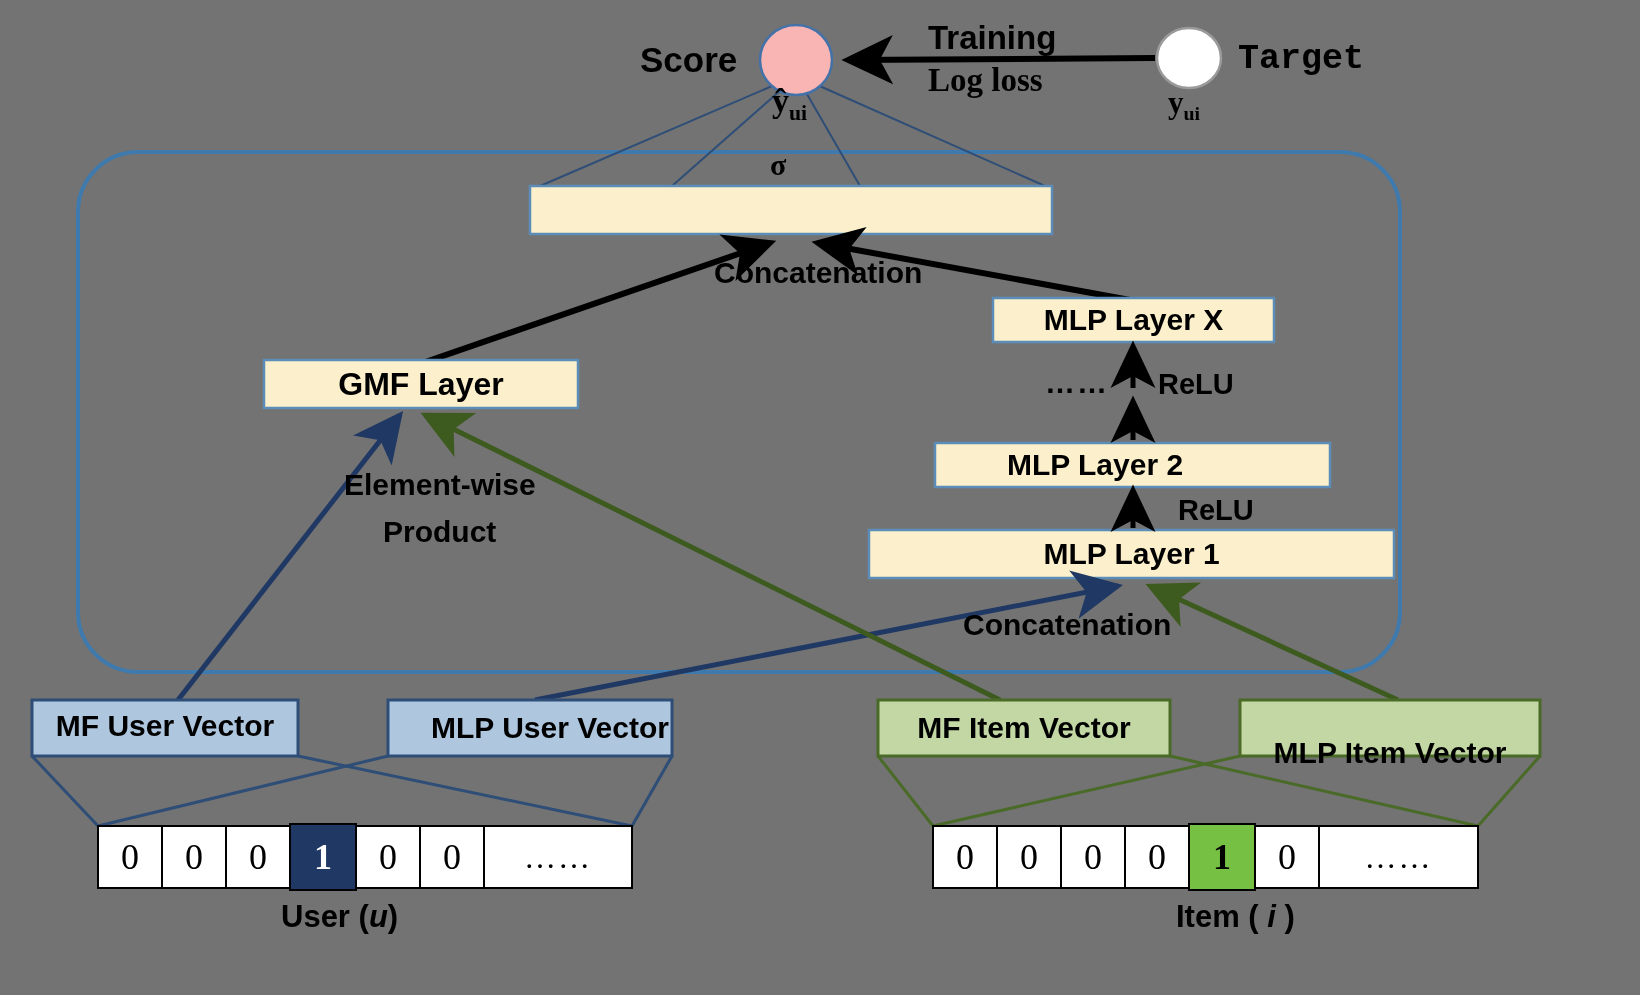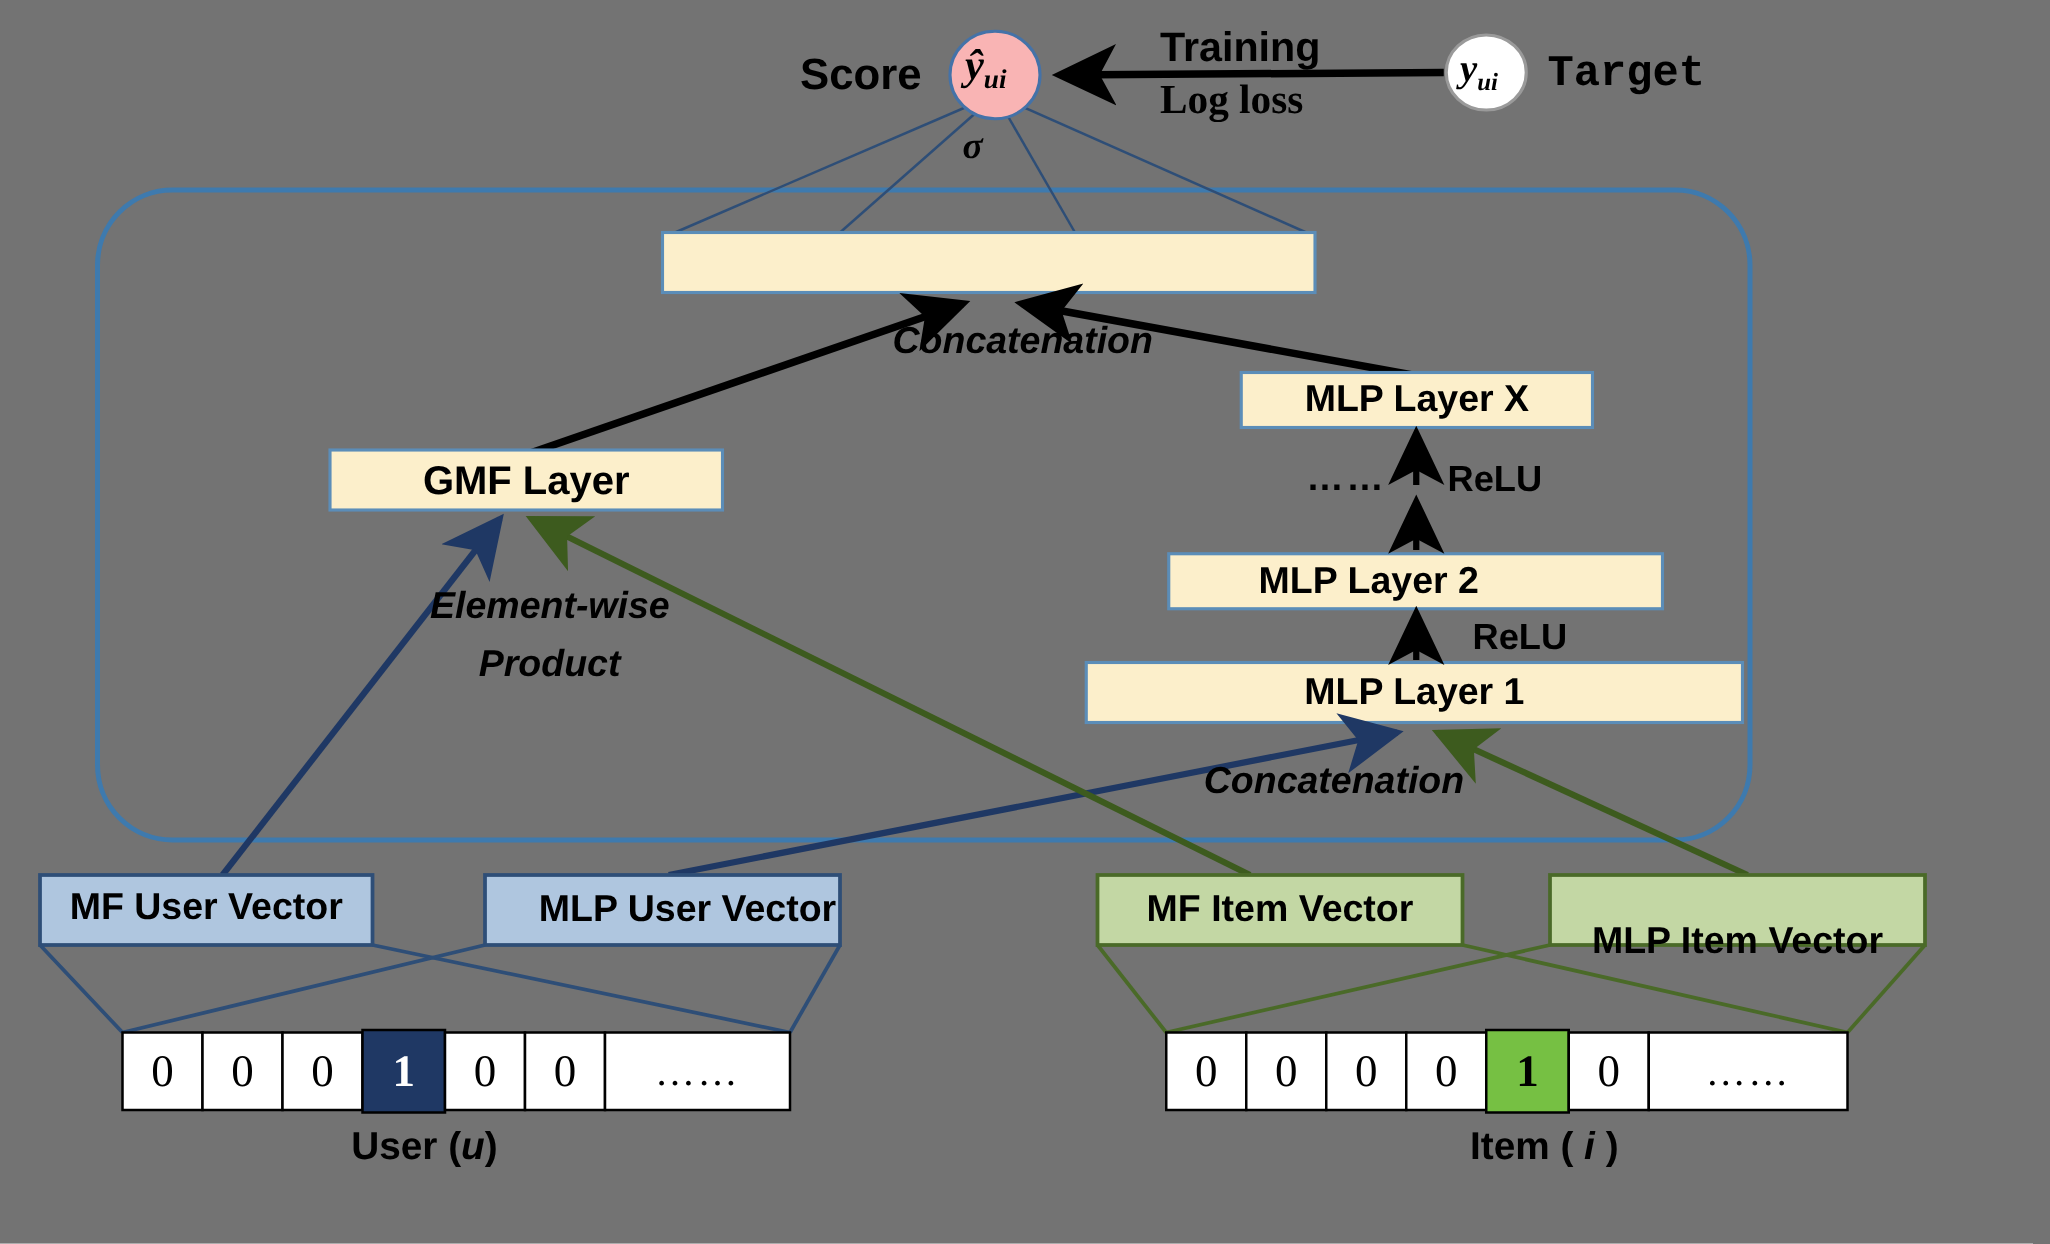--- a/index.html
+++ b/index.html
@@ -26,25 +26,25 @@
     height: 995px;
   }
   .lbl {
     position: absolute;
     font-family: "Liberation Sans", sans-serif;
     font-weight: bold;
     color: #000000;
     white-space: nowrap;
     line-height: 1.12;
   }
-  .lbl.italic { font-style: italic; }
+  .lbl.italic { }
   .lbl.serif-it {
     font-family: "Liberation Serif", serif;
-    font-style: italic;
-    font-weight: bold;
+    font-weight: bold;
+    margin-top: 48px;
   }
   .center { text-align: right; }
   .boxlabel {
     position: absolute;
     display: flex;
     align-items: center;
     justify-content: center;
     font-weight: bold;
     color: #000000;
     font-family: "Liberation Sans", sans-serif;

